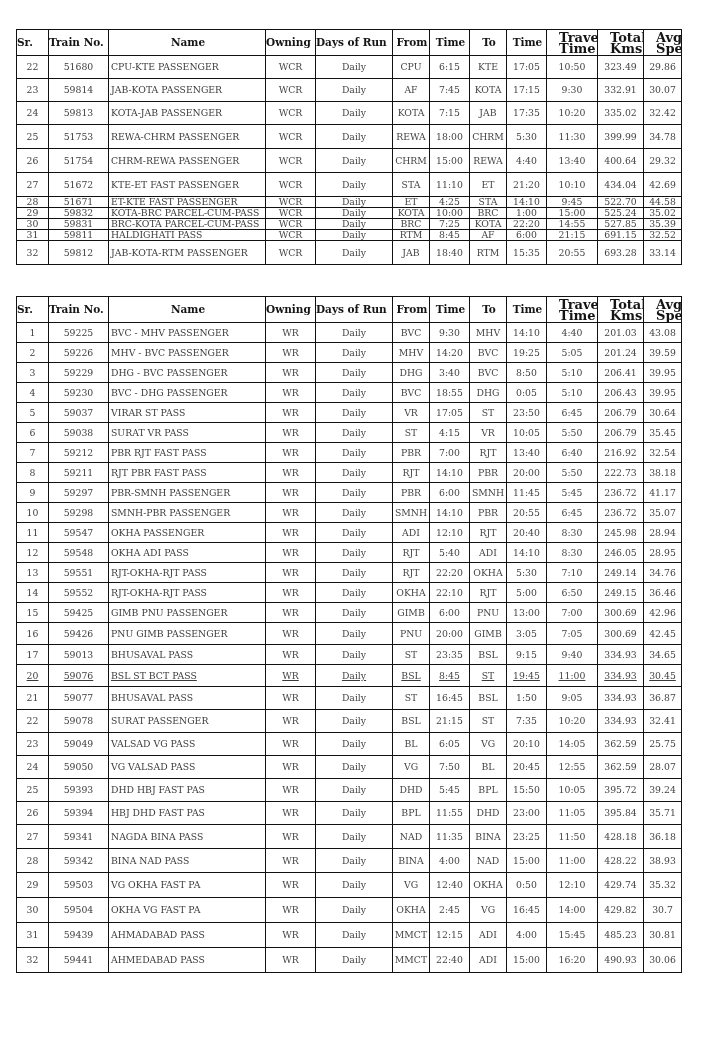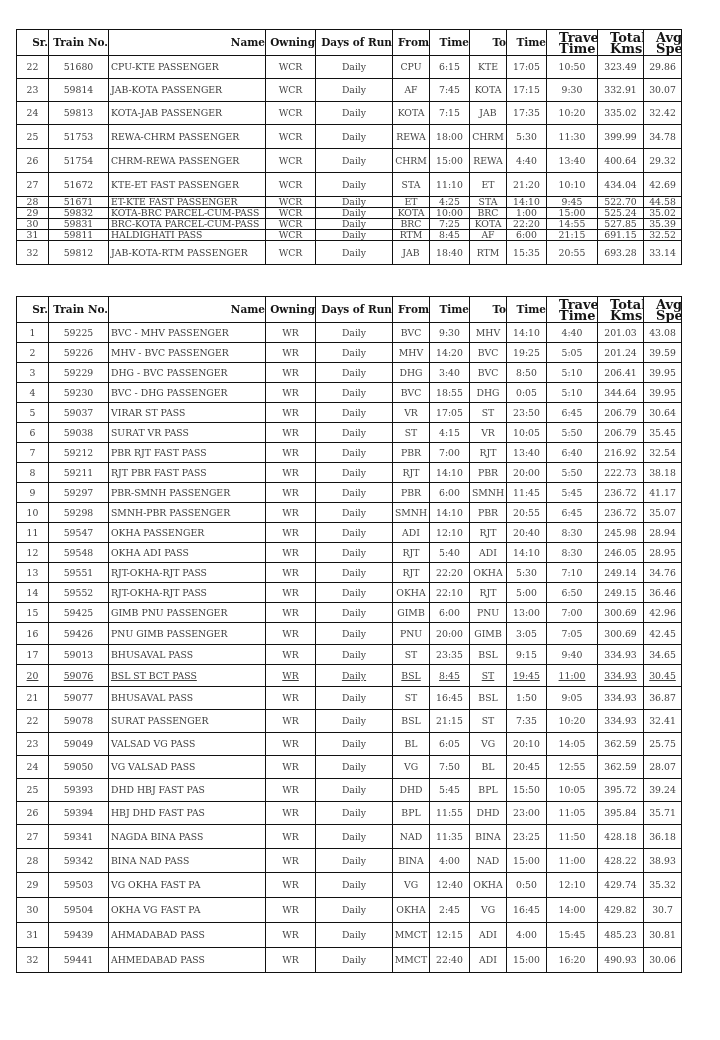--- a/index.html
+++ b/index.html
@@ -1,22 +1,22 @@
 <!DOCTYPE html>
 <html><head>
   <meta charset="utf-8">
   <style>
     html, body { margin: 0; padding: 0; background: #ffffff; }
     body { width: 720px; height: 1040px; position: relative; overflow: hidden;
       font-family: "DejaVu Serif", "Liberation Serif", serif; color: #3a3a3a; }
     table.grid { position: absolute; left: 16px; border-collapse: collapse; table-layout: fixed; width: 665px; }
     table.grid td, table.grid th { border: 1.5px solid #111; padding: 0; text-align: center;
       font-size: 9.3px; overflow: hidden; white-space: nowrap; line-height: 1; }
-    table.grid th { font-weight: bold; color: #151515; font-size: 10.5px; text-align: right; }
-    table.grid th.lft, table.grid td.lft { text-align: right; padding-left: 2px; }
+    table.grid th { font-weight: bold; color: #151515; font-size: 10.5px; text-align: left; }
+    table.grid th.lft, table.grid td.lft { text-align: center; padding-left: 2px; }
     table.grid th.two { text-align: left; line-height: 11px; padding-left: 12px; font-size: 13px; }
     table.grid td { color: #444; }
     table.grid td.nm { text-align: left; padding-left: 2px; color: #3b3b3b; }
     table.grid td.sr, table.grid td.tn { color: #3e3e3e; }
     #t1 { top: 29px; }
     #t2 { top: 296px; }
     tr.hdr { height: 26px; }
     tr.thin { height: 10.5px; }
     tr.thin td { font-size: 9.3px; }
   </style>
@@ -290,21 +290,21 @@
         <td class="sr">4</td>
         <td class="tn">59230</td>
         <td class="nm">BVC - DHG PASSENGER</td>
         <td>WR</td>
         <td>Daily</td>
         <td>BVC</td>
         <td>18:55</td>
         <td>DHG</td>
         <td>0:05</td>
         <td>5:10</td>
-        <td>344.64</td>
+        <td>206.43</td>
         <td>39.95</td>
       </tr>
       <tr style="height: 20px;">
         <td class="sr">5</td>
         <td class="tn">59037</td>
         <td class="nm">VIRAR ST PASS</td>
         <td>WR</td>
         <td>Daily</td>
         <td>VR</td>
         <td>17:05</td>

